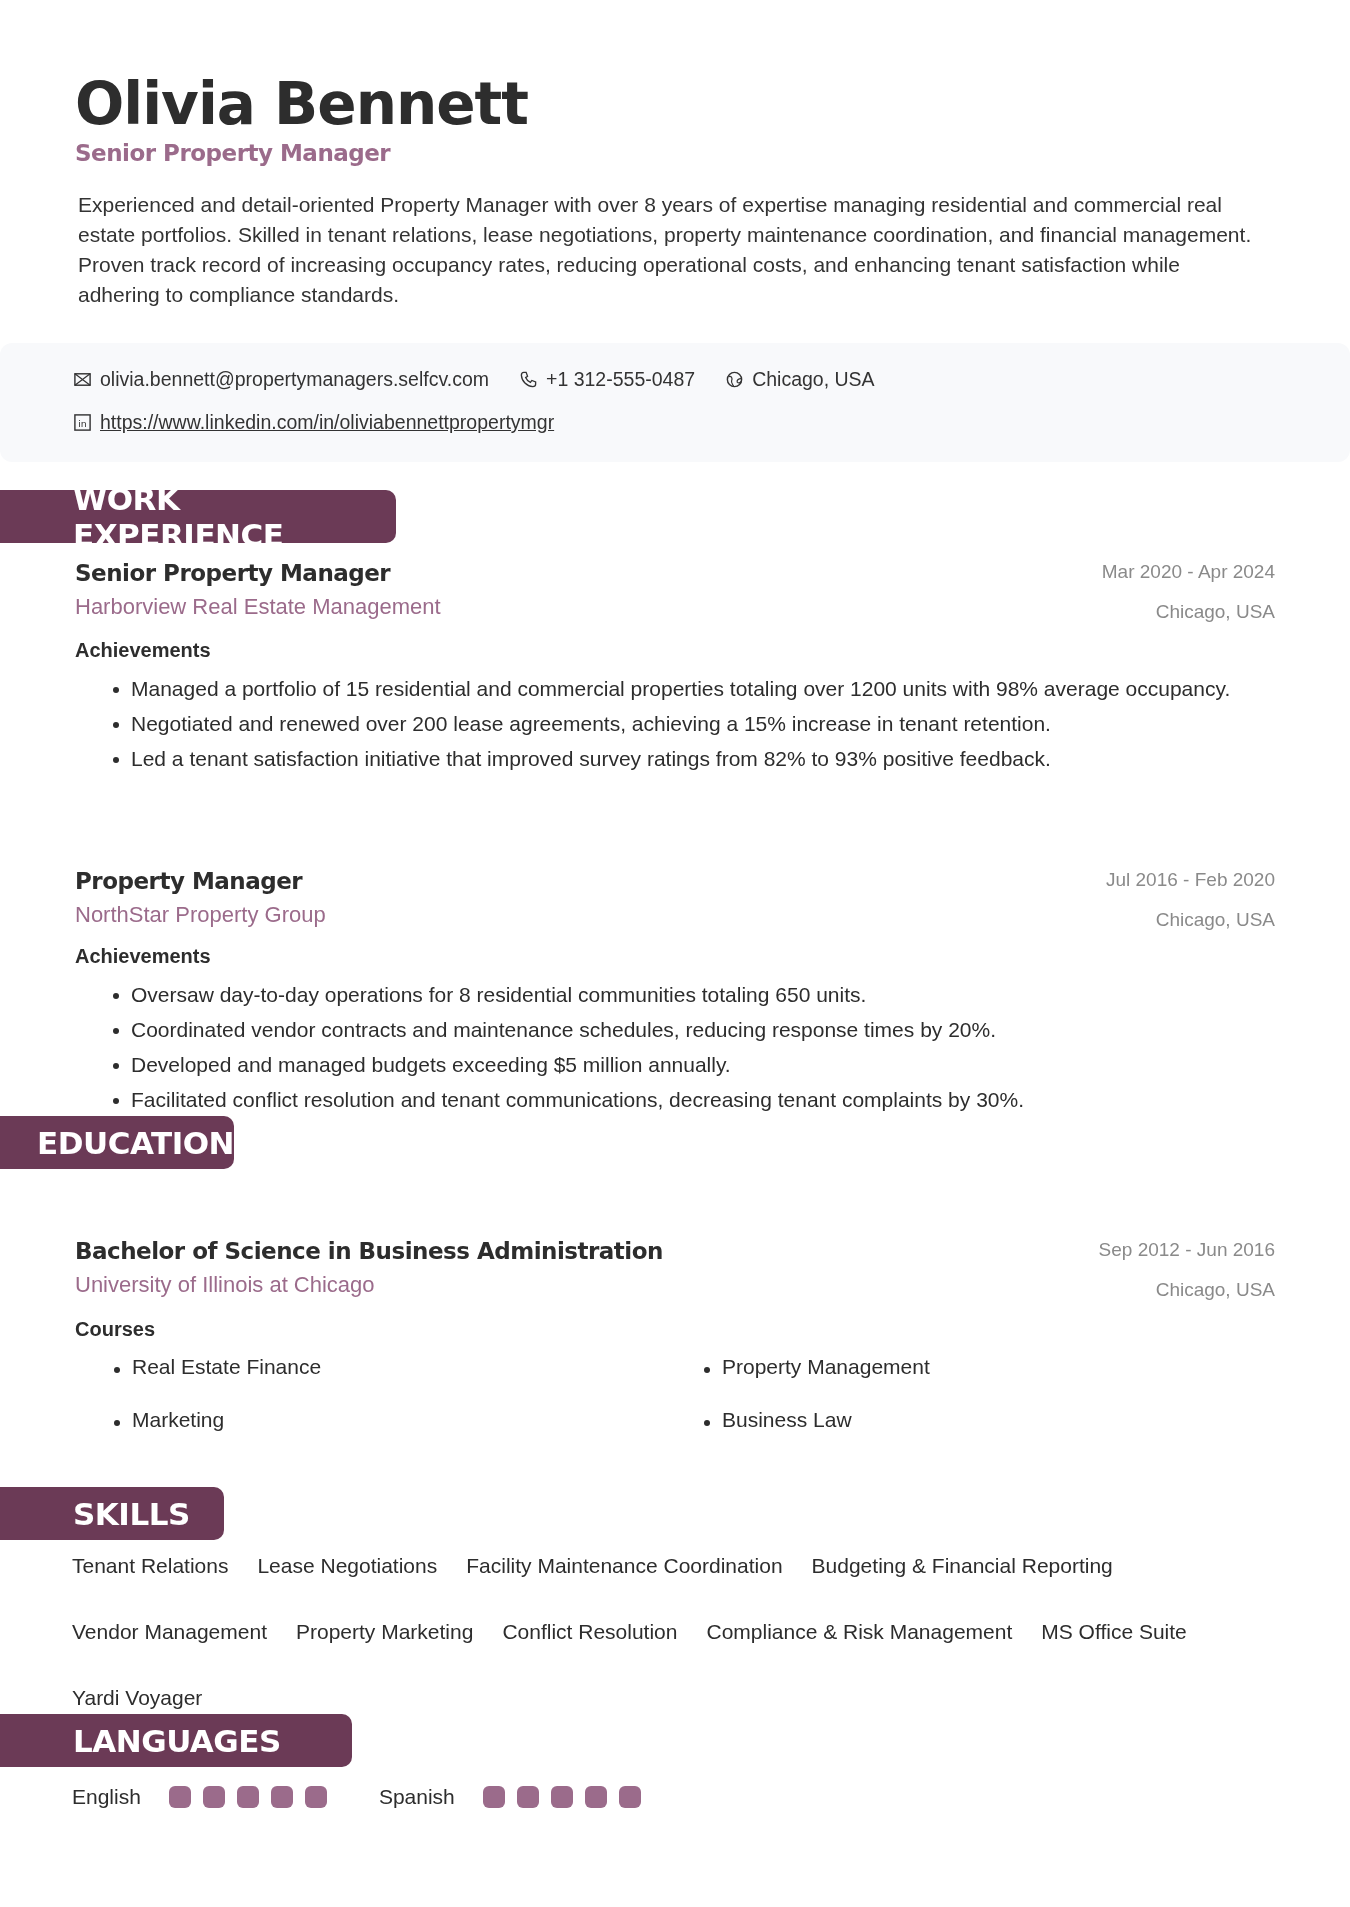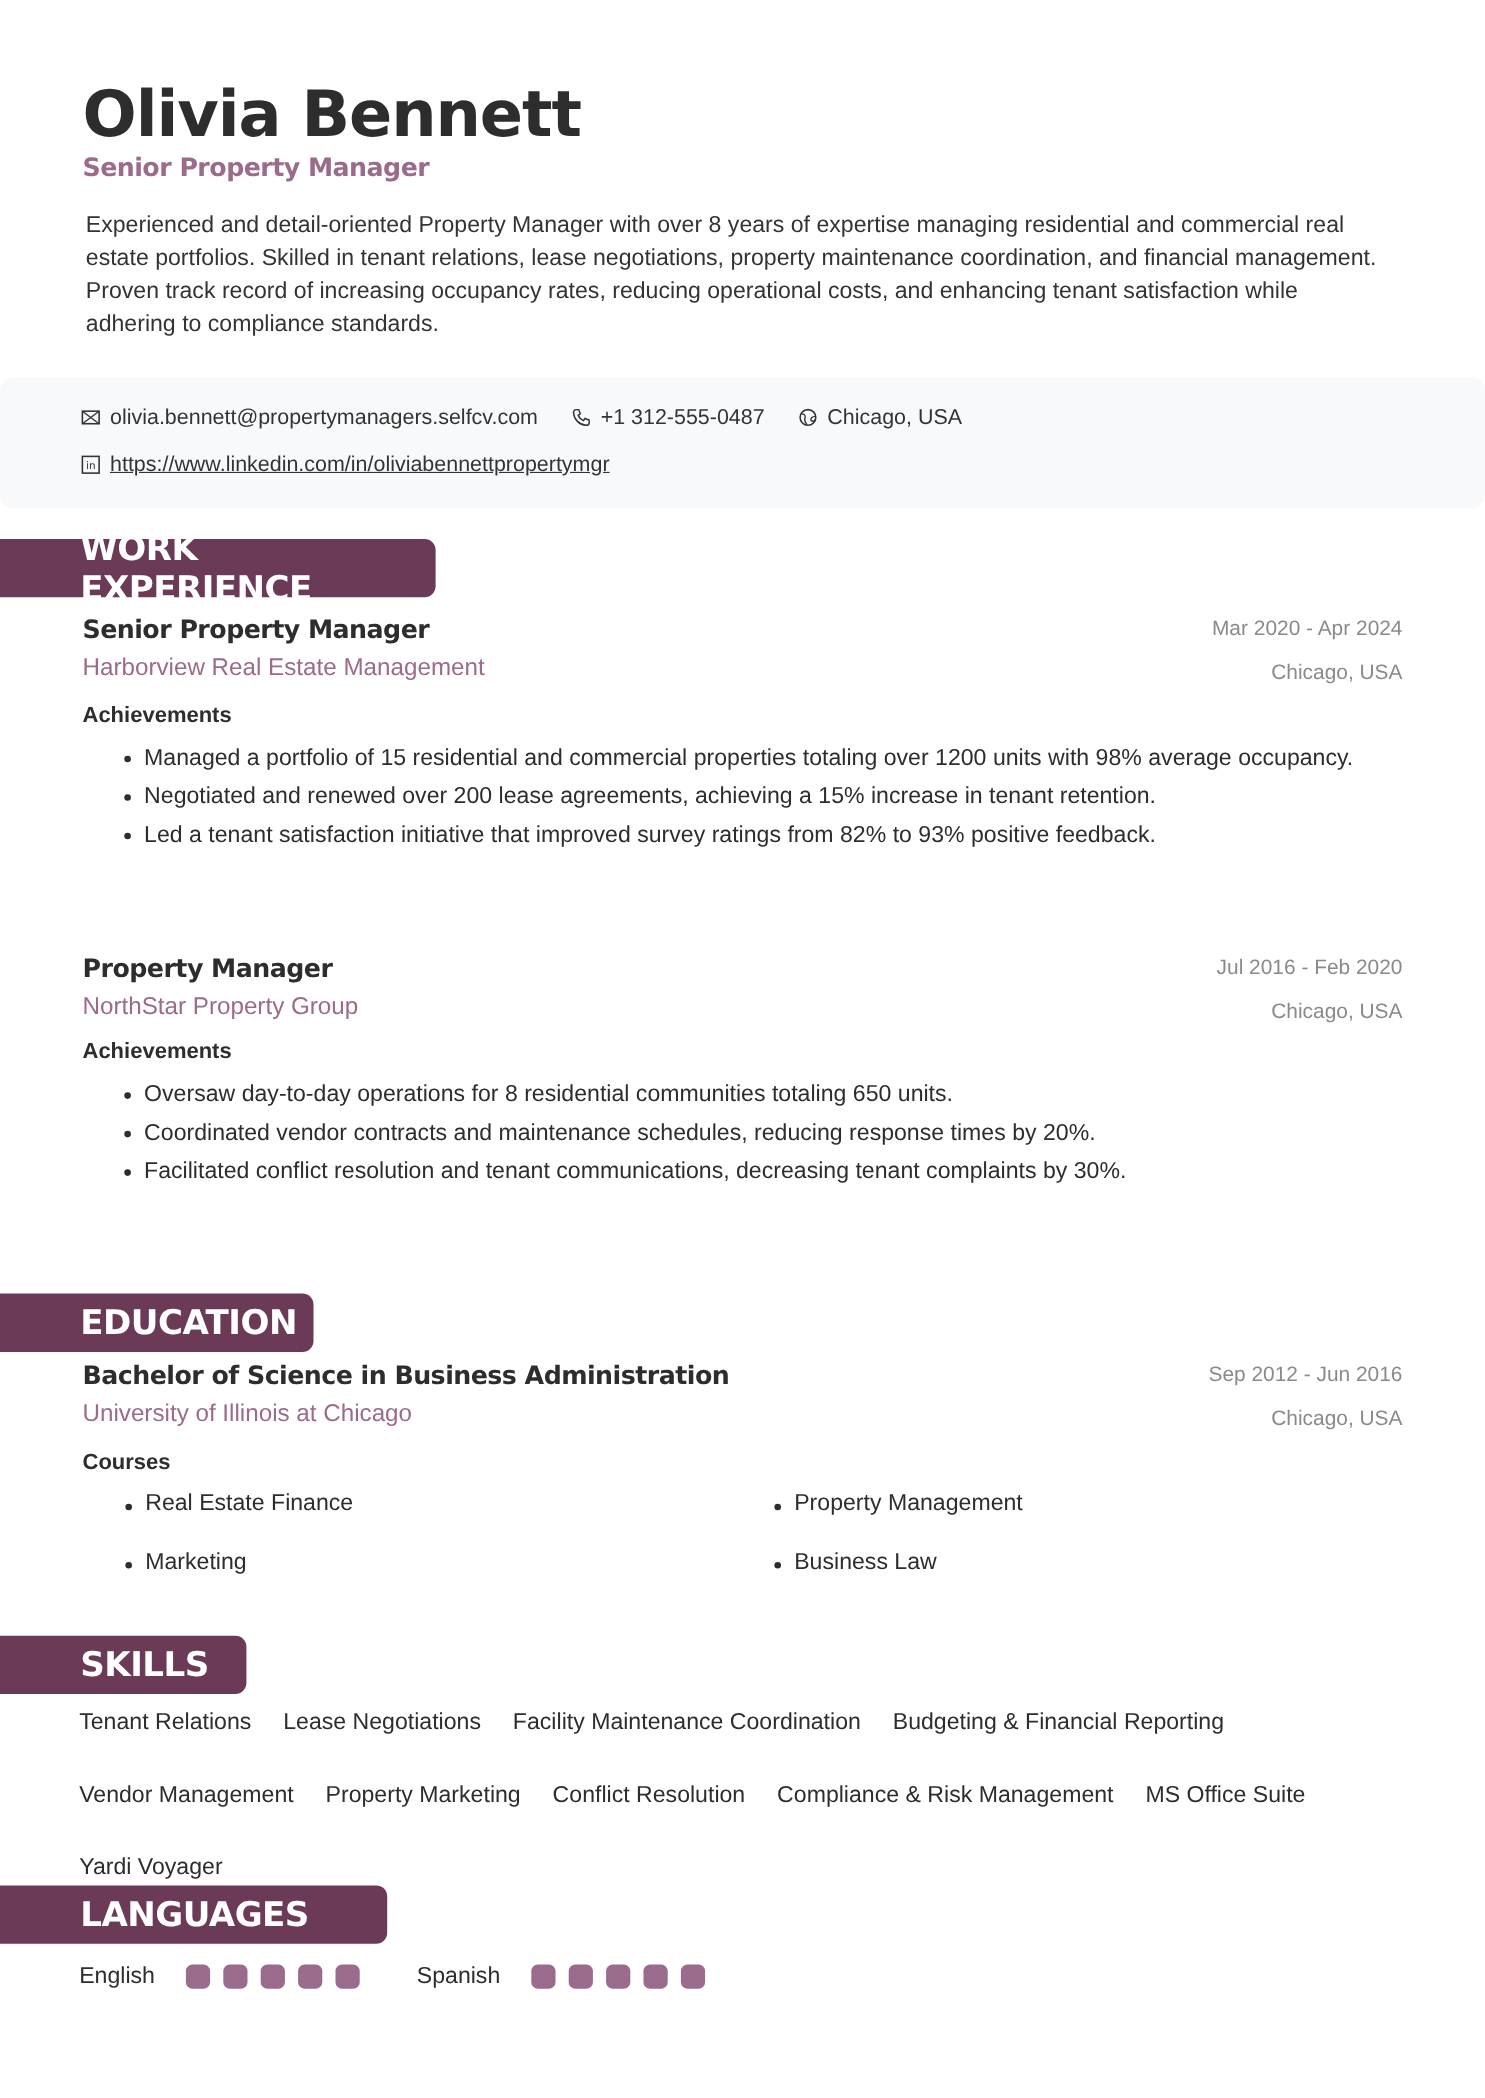--- a/index.html
+++ b/index.html
@@ -103,25 +103,26 @@
 
 <div>
   <div class="job-title" style="top:868px;">Property Manager</div>
   <div class="company" style="top:902px;">NorthStar Property Group</div>
   <div class="date" style="top:869px;">Jul 2016 - Feb 2020</div>
   <div class="loc" style="top:909px;">Chicago, USA</div>
   <div class="subhead" style="top:945px;">Achievements</div>
   <ul class="bullets" style="top:980px;">
     <li>Oversaw day-to-day operations for 8 residential communities totaling 650 units.</li>
     <li>Coordinated vendor contracts and maintenance schedules, reducing response times by 20%.</li>
+    <li>Developed and managed budgets exceeding $5 million annually.</li>
     <li>Facilitated conflict resolution and tenant communications, decreasing tenant complaints by 30%.</li>
   </ul>
 </div>
 
-<div class="section-bar" style="top:1176px; width:285px;">
+<div class="section-bar" style="top:1116px; width:234px;justify-content:flex-end;">
   <span>EDUCATION</span>
 </div>
 <div>
   <div class="job-title" style="top:1238px;">Bachelor of Science in Business Administration</div>
   <div class="company" style="top:1272px;">University of Illinois at Chicago</div>
   <div class="date" style="top:1239px;">Sep 2012 - Jun 2016</div>
   <div class="loc" style="top:1279px;">Chicago, USA</div>
   <div class="subhead" style="top:1318px;">Courses</div>
   <div class="course" style="left:132px; top:1355px;">Real Estate Finance</div>
   <div class="course" style="left:722px; top:1355px;">Property Management</div>

